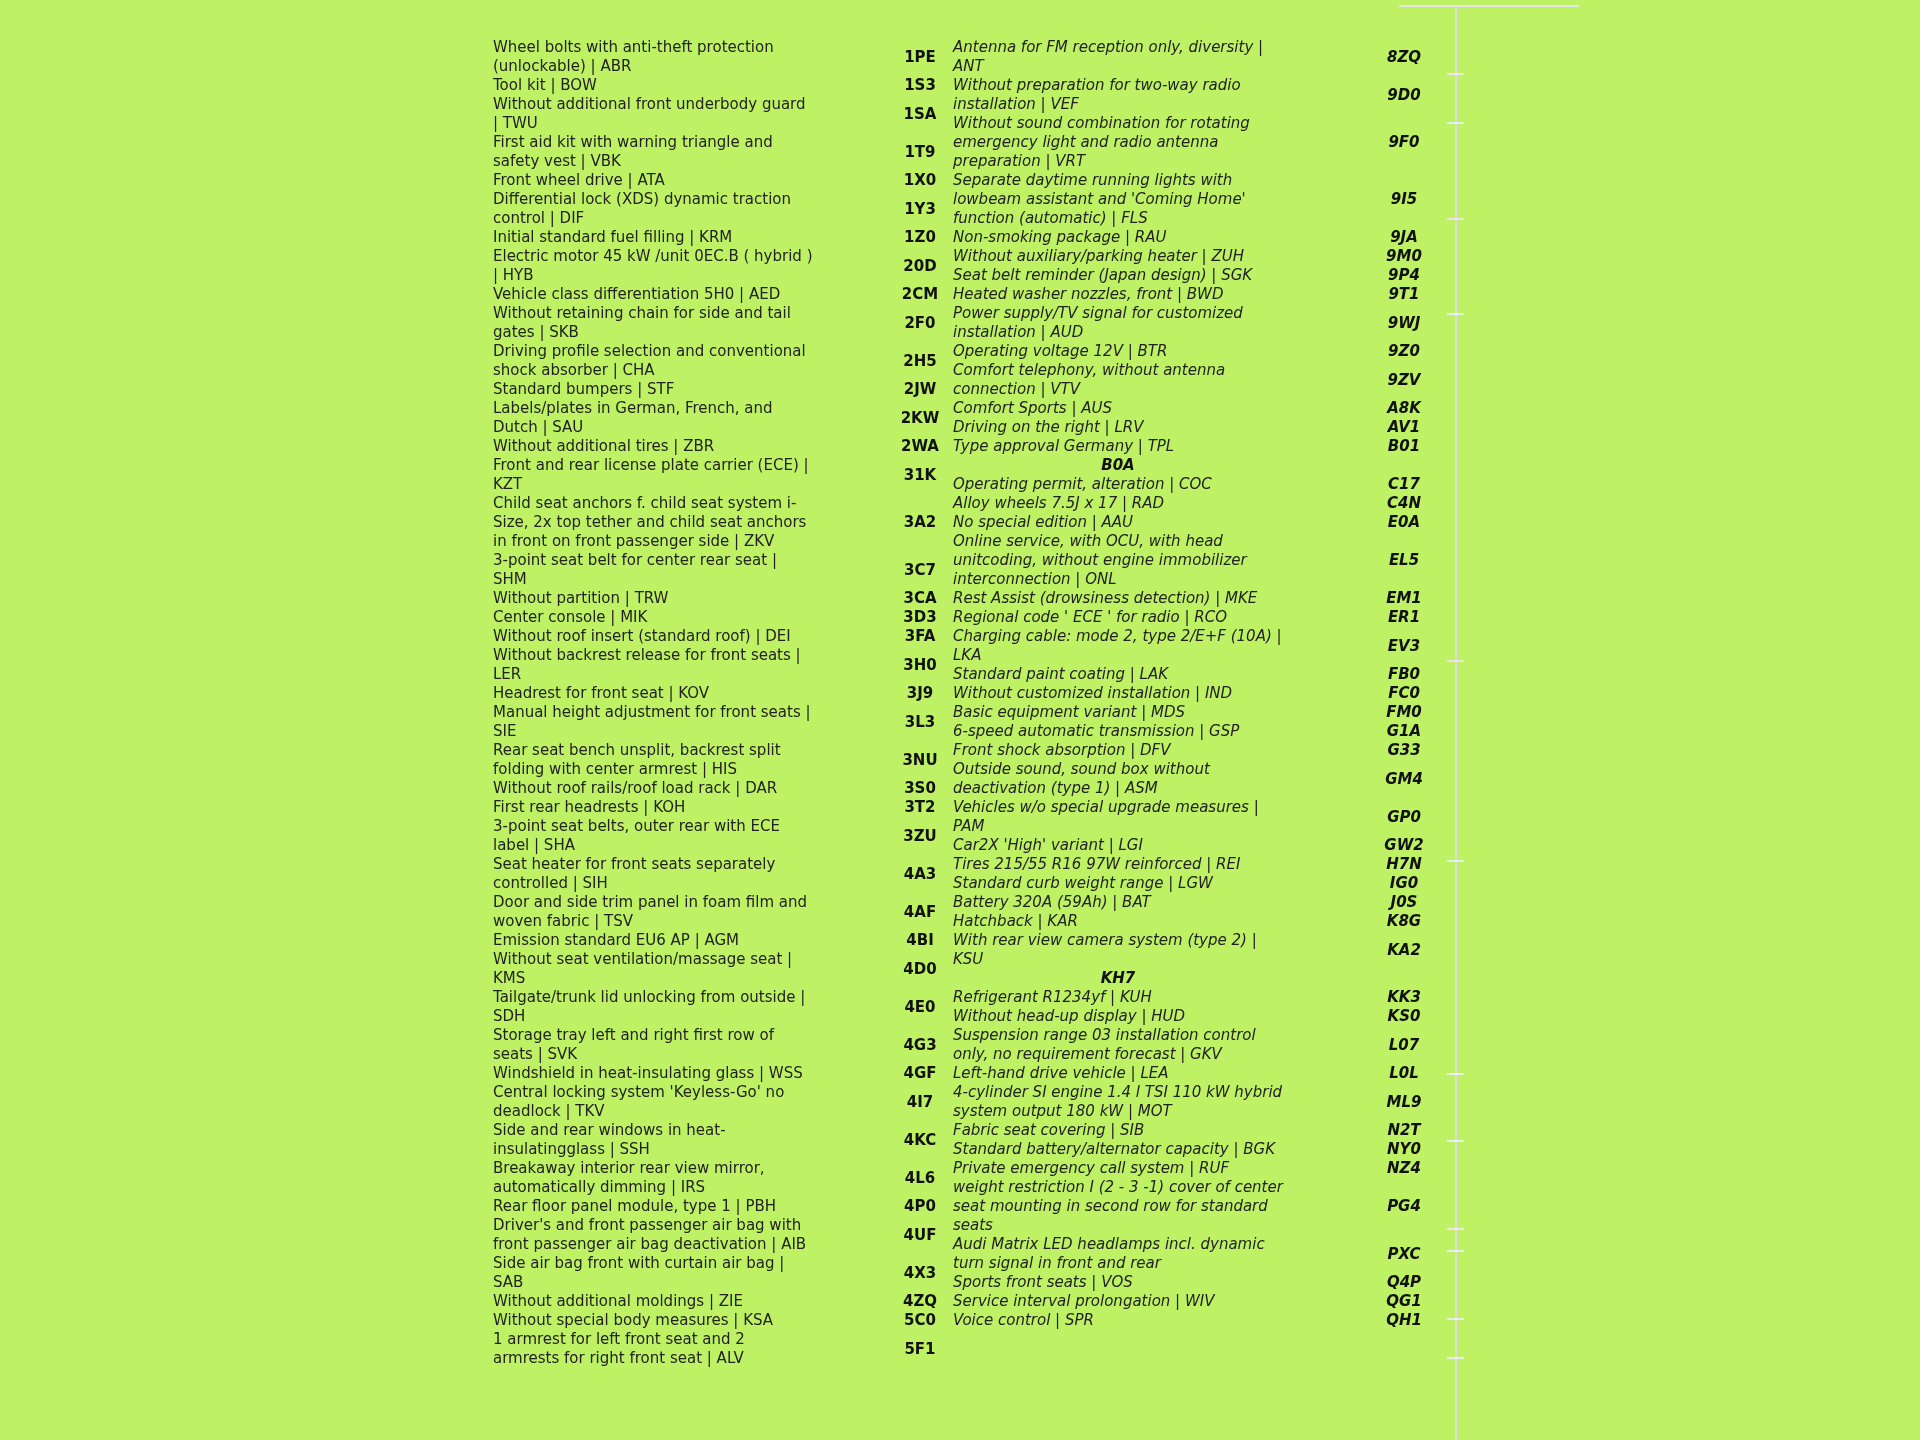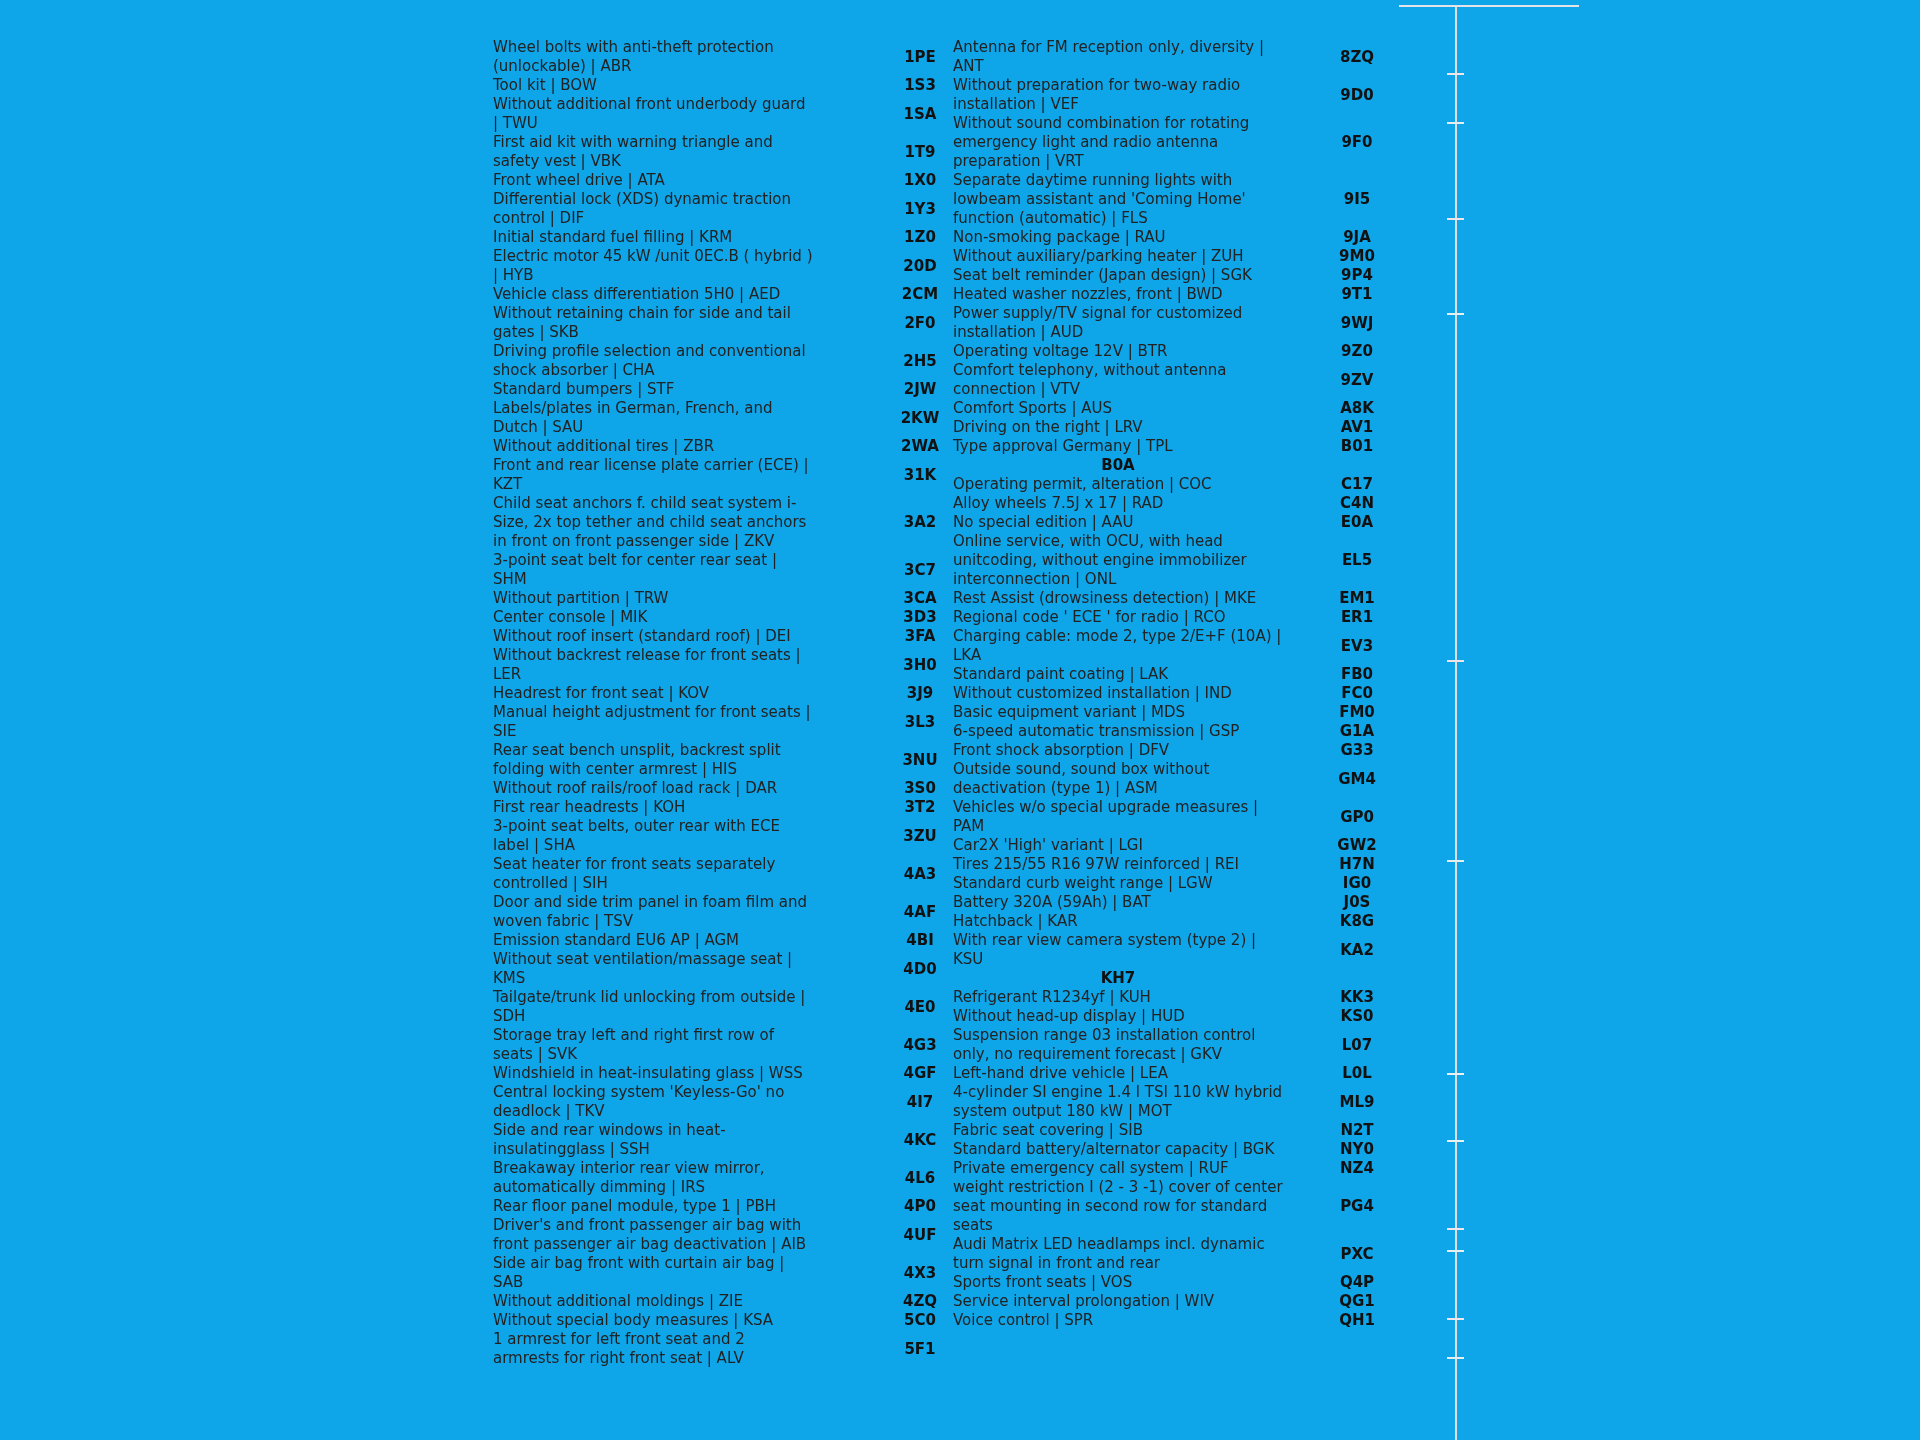--- a/index.html
+++ b/index.html
@@ -4,38 +4,38 @@
 <style>
   html, body {
     margin: 0;
     padding: 0;
     background: #ffffff;
   }
   .page {
     position: relative;
     width: 1920px;
     height: 1440px;
-    background: #0ea5e9;
+    background: #bef264;
     overflow: hidden;
     font-family: "DejaVu Sans", "Liberation Sans", sans-serif;
     color: #212121;
   }
   .options-table {
     position: absolute;
     top: 38px;
   }
   #left-table  { left: 493px; }
   #right-table { left: 953px; }
 
   .row {
     display: grid;
     align-items: center;
   }
   #left-table  .row { grid-template-columns: 320px 60px; column-gap: 77px; }
-  #right-table .row { grid-template-columns: 330px 60px; column-gap: 44px; }
+  #right-table .row { grid-template-columns: 330px 60px; column-gap: 91px; font-style: italic; }
 
   .desc {
     font-size: 15px;
     line-height: 19px;
     color: #222222;
   }
   .code {
     font-size: 15px;
     line-height: 19px;
     font-weight: 700;

